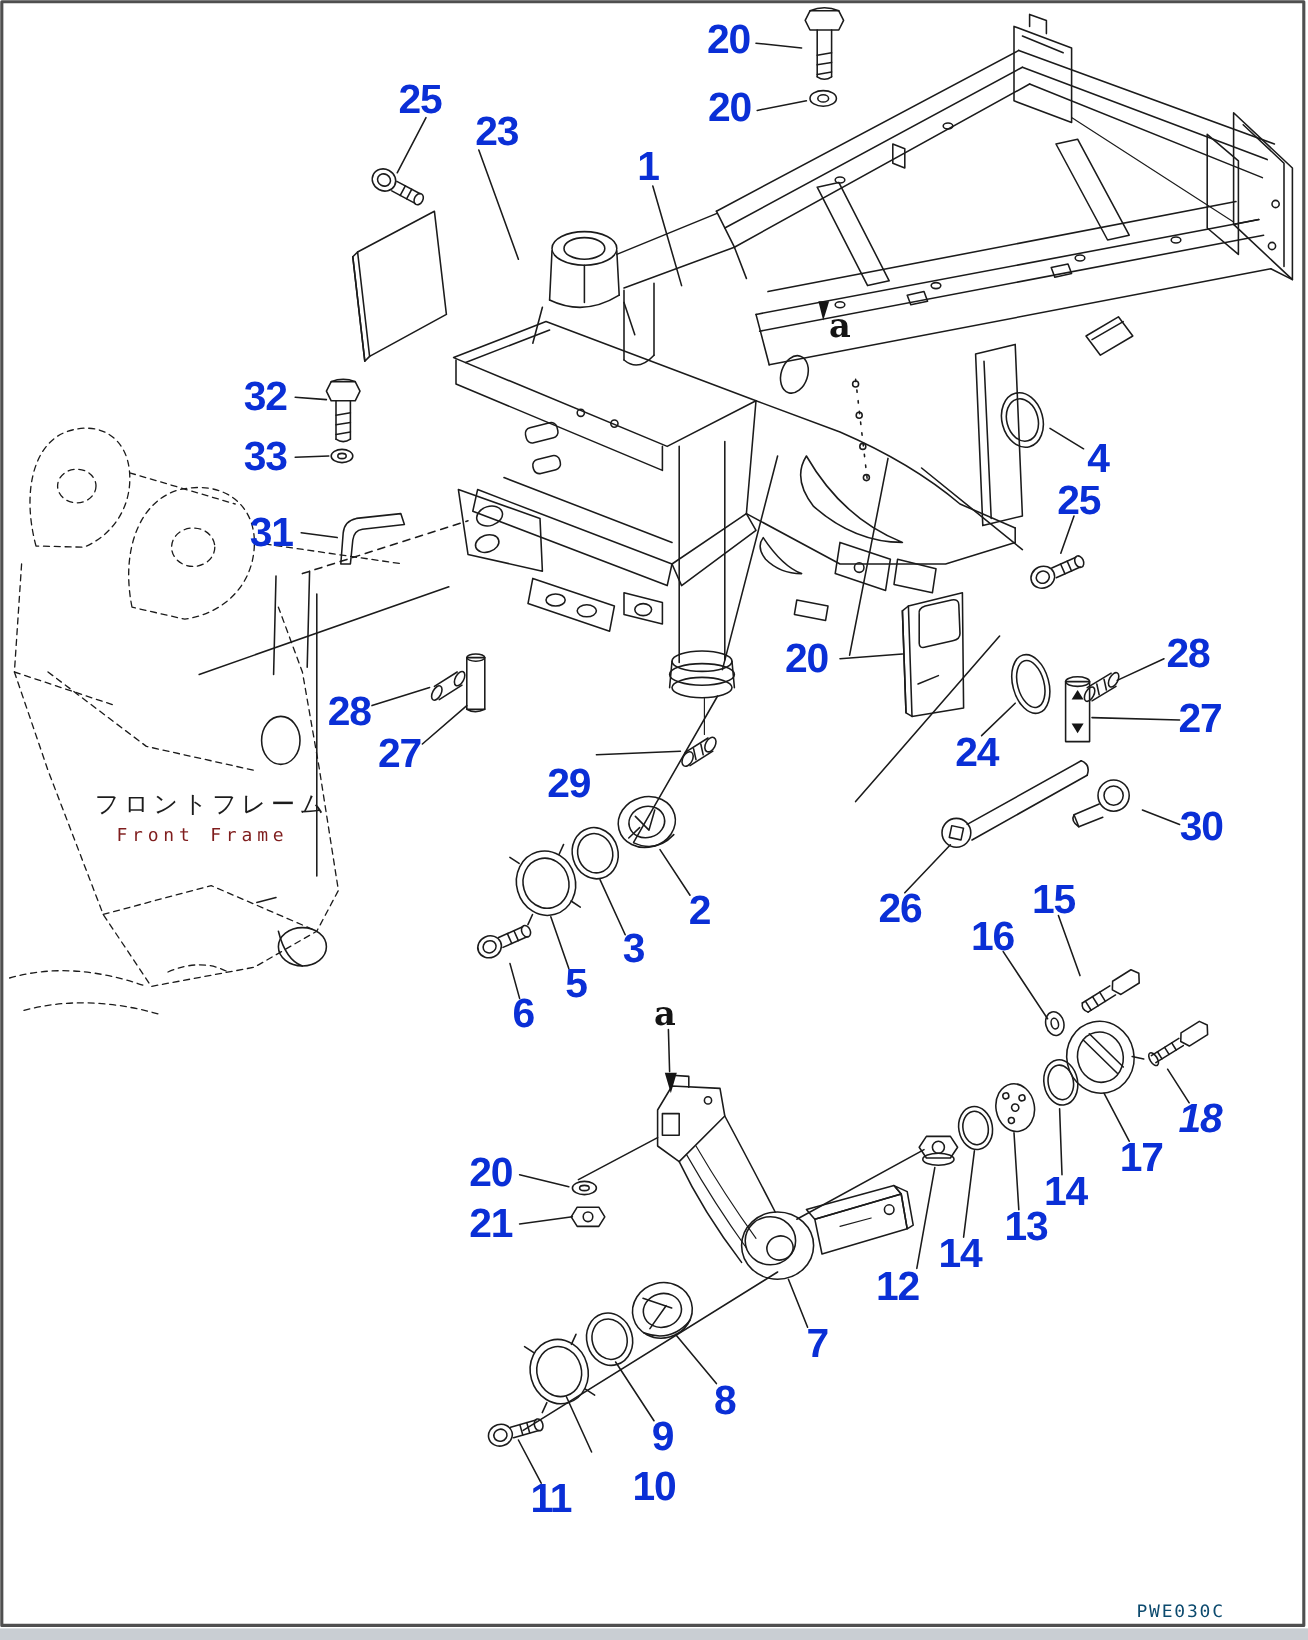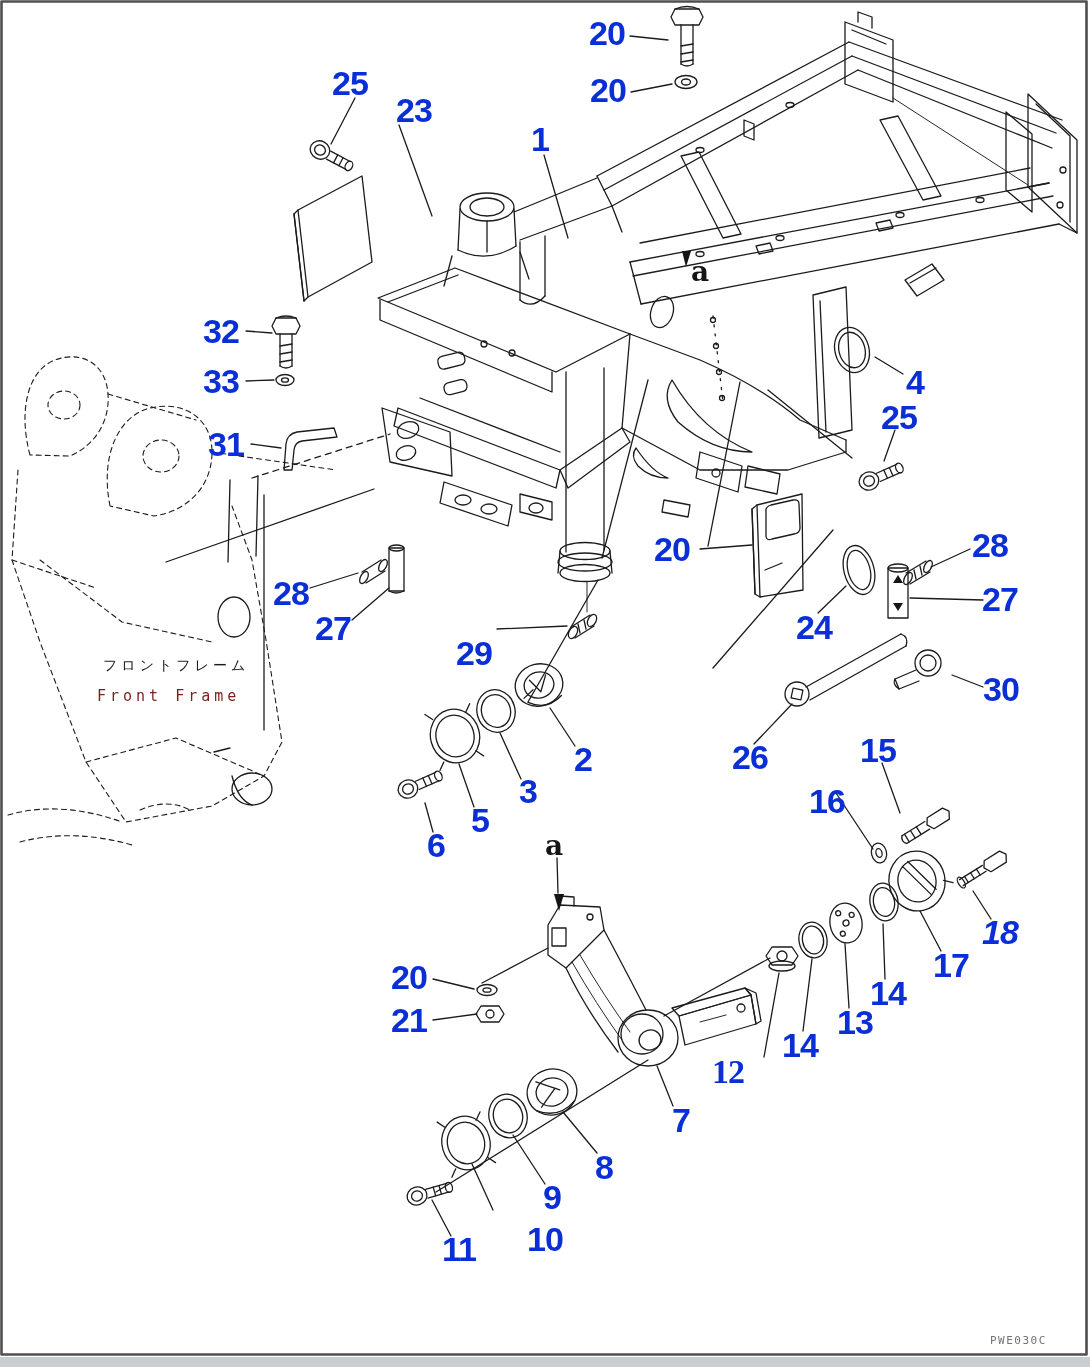--- a/index.html
+++ b/index.html
@@ -9,26 +9,26 @@
   #art path,#art ellipse,#art circle,#art rect,#art line,#art polyline{
     fill:none;stroke:var(--line,#1b1b1b);stroke-width:1.3;stroke-linejoin:round;stroke-linecap:round}
   #art .dashed path,#art .dashed ellipse{stroke-dasharray:5 4;stroke-width:1.1}
   #art .fill{fill:#151515;stroke:none}
   #art .thin{stroke-width:.95}
   .callout{position:absolute;transform:translate(-50%,-50%);font-weight:700;font-size:34px;
     line-height:1;color:var(--accent,#0a2fd6);letter-spacing:-1px;white-space:nowrap;
     font-family:"Liberation Sans",sans-serif}
   .section-label{position:absolute;transform:translate(-50%,-50%);font-family:"DejaVu Serif",serif;
     font-size:28px;font-weight:700;color:#141414}
-  .jp-label{position:absolute;left:103px;top:657px;font-family:Liberation Serif, serif;
-    font-size:14px;letter-spacing:4px;color:#1c1c1c}
+  .jp-label{position:absolute;left:79px;top:657px;font-family:Liberation Serif, serif;
+    font-size:20px;letter-spacing:4px;color:#1c1c1c}
   .en-label{position:absolute;left:97px;top:687px;font-family:"DejaVu Sans Mono",monospace;
     font-size:15px;letter-spacing:4px;color:#7f1d1d}
-  .code{position:absolute;left:990px;top:1334px;font-family:"DejaVu Sans Mono",monospace;
-    font-size:11px;letter-spacing:1.5px;color:#737373;transform:scaleY(.95)}
+  .code{position:absolute;left:947px;top:1334px;font-family:"DejaVu Sans Mono",monospace;
+    font-size:15px;letter-spacing:1.5px;color:#0c4a6e;transform:scaleY(.95)}
 </style>
 </head>
 <body>
 
 <div class="page">
 
   <svg id="art" width="1090" height="1367" viewBox="0 0 1090 1367">
 
     <g>
       <rect x="1.5" y="1.5" width="1085" height="1353" style="stroke:#4f4f4f;stroke-width:2.6"></rect>
@@ -448,30 +448,30 @@
       <div class="callout" style="left: 990px; top: 545px;">28</div>
       <div class="callout" style="left: 1000px; top: 599px;">27</div>
       <div class="callout" style="left: 814px; top: 627px;">24</div>
       <div class="callout" style="left: 291px; top: 593px;">28</div>
       <div class="callout" style="left: 333px; top: 628px;">27</div>
       <div class="callout" style="left: 474px; top: 631px; margin-top: 22px;">29</div>
       <div class="callout" style="left: 1001px; top: 689px;">30</div>
       <div class="callout" style="left: 583px; top: 759px;">2</div>
       <div class="callout" style="left: 750px; top: 757px;">26</div>
       <div class="callout" style="left: 878px; top: 750px;">15</div>
-      <div class="callout" style="left: 827px; top: 781px; margin-top: 20px;">16</div>
+      <div class="callout" style="left: 827px; top: 781px;">16</div>
       <div class="callout" style="left: 528px; top: 791px;">3</div>
       <div class="callout" style="left: 480px; top: 820px;">5</div>
       <div class="callout" style="left: 436px; top: 845px;">6</div>
       <div class="callout" style="left: 1000px; top: 932px; font-style: italic;">18</div>
       <div class="callout" style="left: 951px; top: 965px;">17</div>
       <div class="callout" style="left: 888px; top: 993px;">14</div>
       <div class="callout" style="left: 855px; top: 1022px;">13</div>
       <div class="callout" style="left: 800px; top: 1045px;">14</div>
-      <div class="callout" style="left: 728px; top: 1072px; font-family: Liberation Serif, serif;">12</div>
+      <div class="callout" style="left: 748px; top: 1072px;">12</div>
       <div class="callout" style="left: 409px; top: 977px;">20</div>
       <div class="callout" style="left: 409px; top: 1020px;">21</div>
       <div class="callout" style="left: 681px; top: 1120px;">7</div>
       <div class="callout" style="left: 604px; top: 1167px;">8</div>
       <div class="callout" style="left: 552px; top: 1197px;">9</div>
       <div class="callout" style="left: 501px; top: 1239px; margin-left: 44px;">10</div>
       <div class="callout" style="left: 459px; top: 1249px;">11</div>
       <div class="section-label" style="left: 700px; top: 271px;">a</div>
       <div class="section-label" style="left: 554px; top: 845px;">a</div>
     </div>

